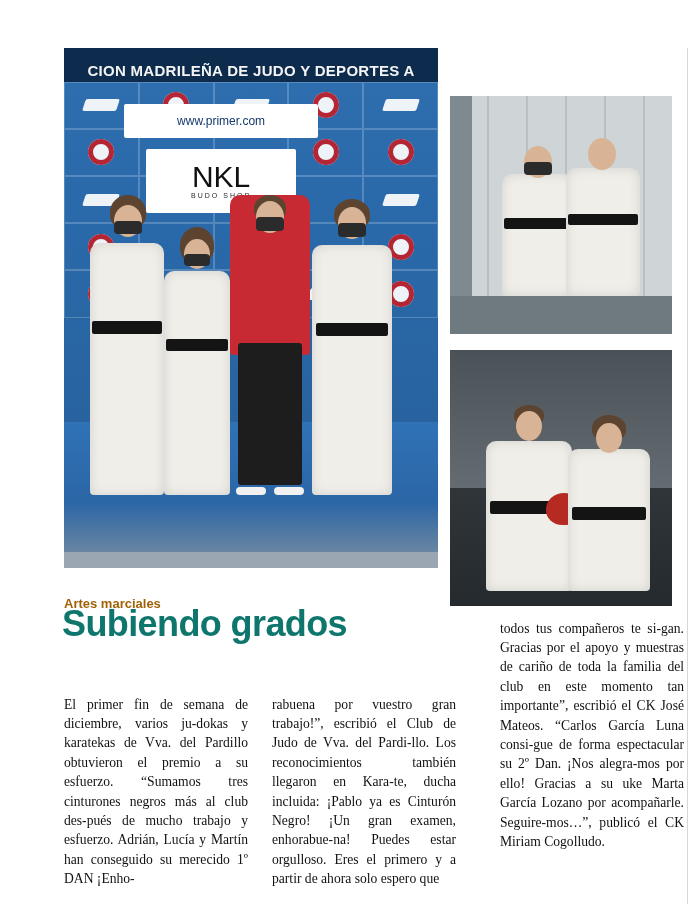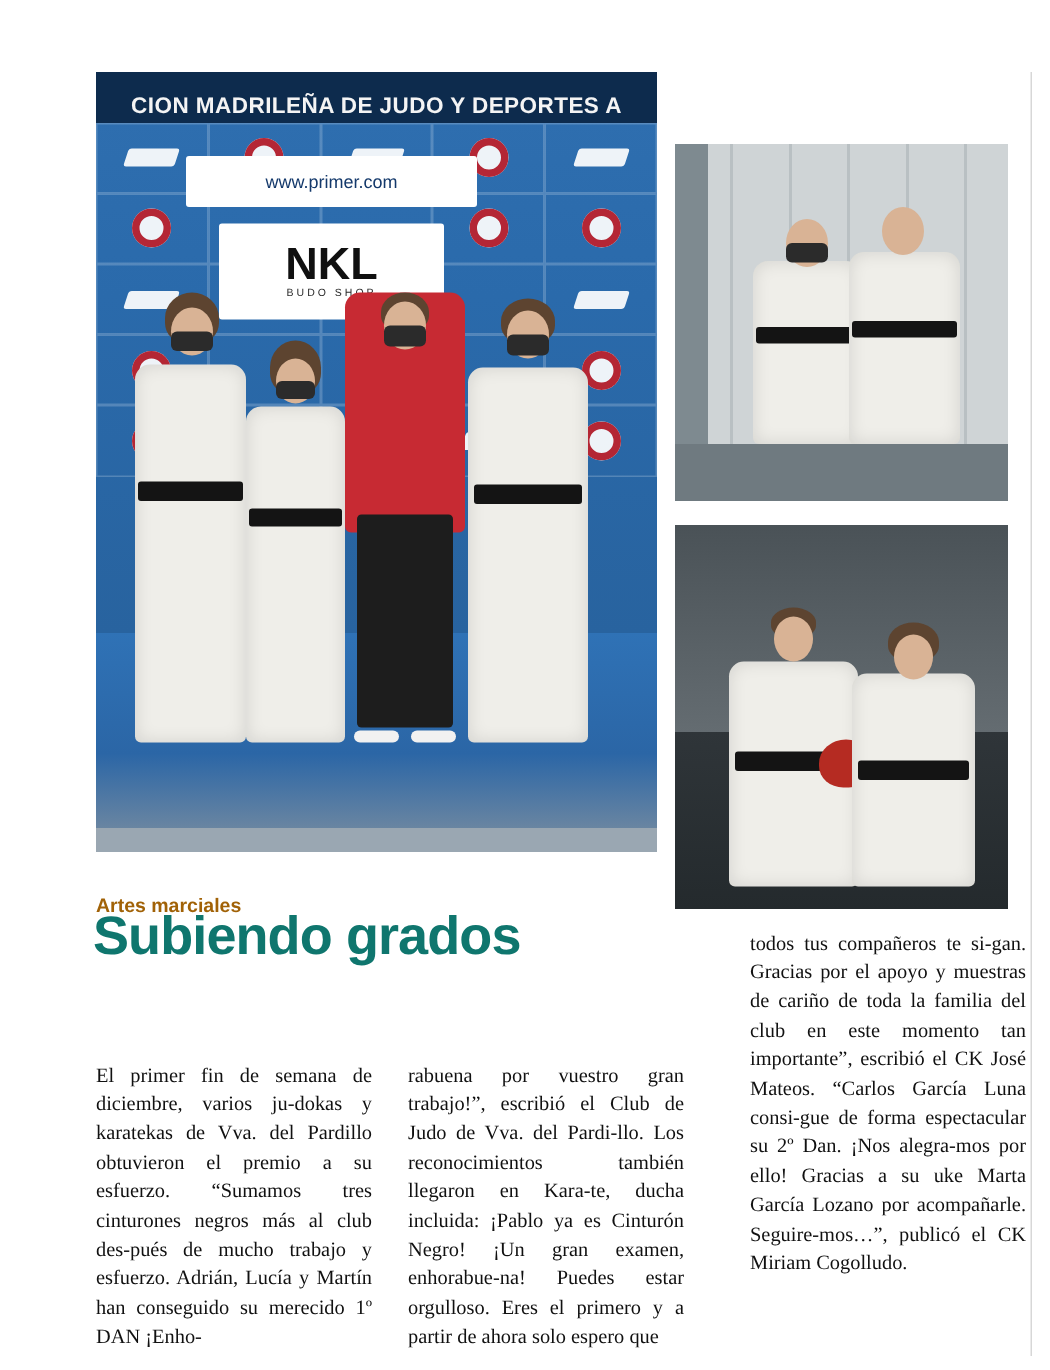--- a/index.html
+++ b/index.html
@@ -98,21 +98,21 @@
   }
   .nkl-plate {
     position: absolute; left: 22%; top: 27%;
     width: 40%; height: 17%;
     background: #ffffff;
     display: flex; flex-direction: column; align-items: center; justify-content: center;
     border-radius: 2px;
   }
   .nkl-plate .big {
     font-family: "Liberation Sans", sans-serif;
-    font-weight: 700; font-size: 30px; color: #101010; line-height: 1;
+    font-weight: 400; font-size: 30px; color: #101010; line-height: 1;
   }
   .nkl-plate .small {
     font-family: "Liberation Sans", sans-serif;
     font-size: 7px; color: #2a2a2a; letter-spacing: 2px;
   }
   .tatami {
     position: absolute; left: 0; bottom: 0; width: 100%; height: 28%;
     background: linear-gradient(#2f72b6, #2b66a6 55%, #7d8fa0);
   }
   .tatami-front {
@@ -204,21 +204,21 @@
     letter-spacing: -0.6px;
   }
   .columns {
     position: absolute;
     left: 64px; top: 601px;
     width: 608px;
     height: 300px;
   }
   .col {
     position: absolute;
-    top: 92px;
+    top: 80px;
     width: 184px;
     font-size: 13.6px;
     line-height: 19.4px;
     text-align: justify;
     text-justify: inter-word;
     color: #111111;
     hyphens: manual;
   }
   .col.c1 { left: 0; }
   .col.c2 { left: 208px; }

